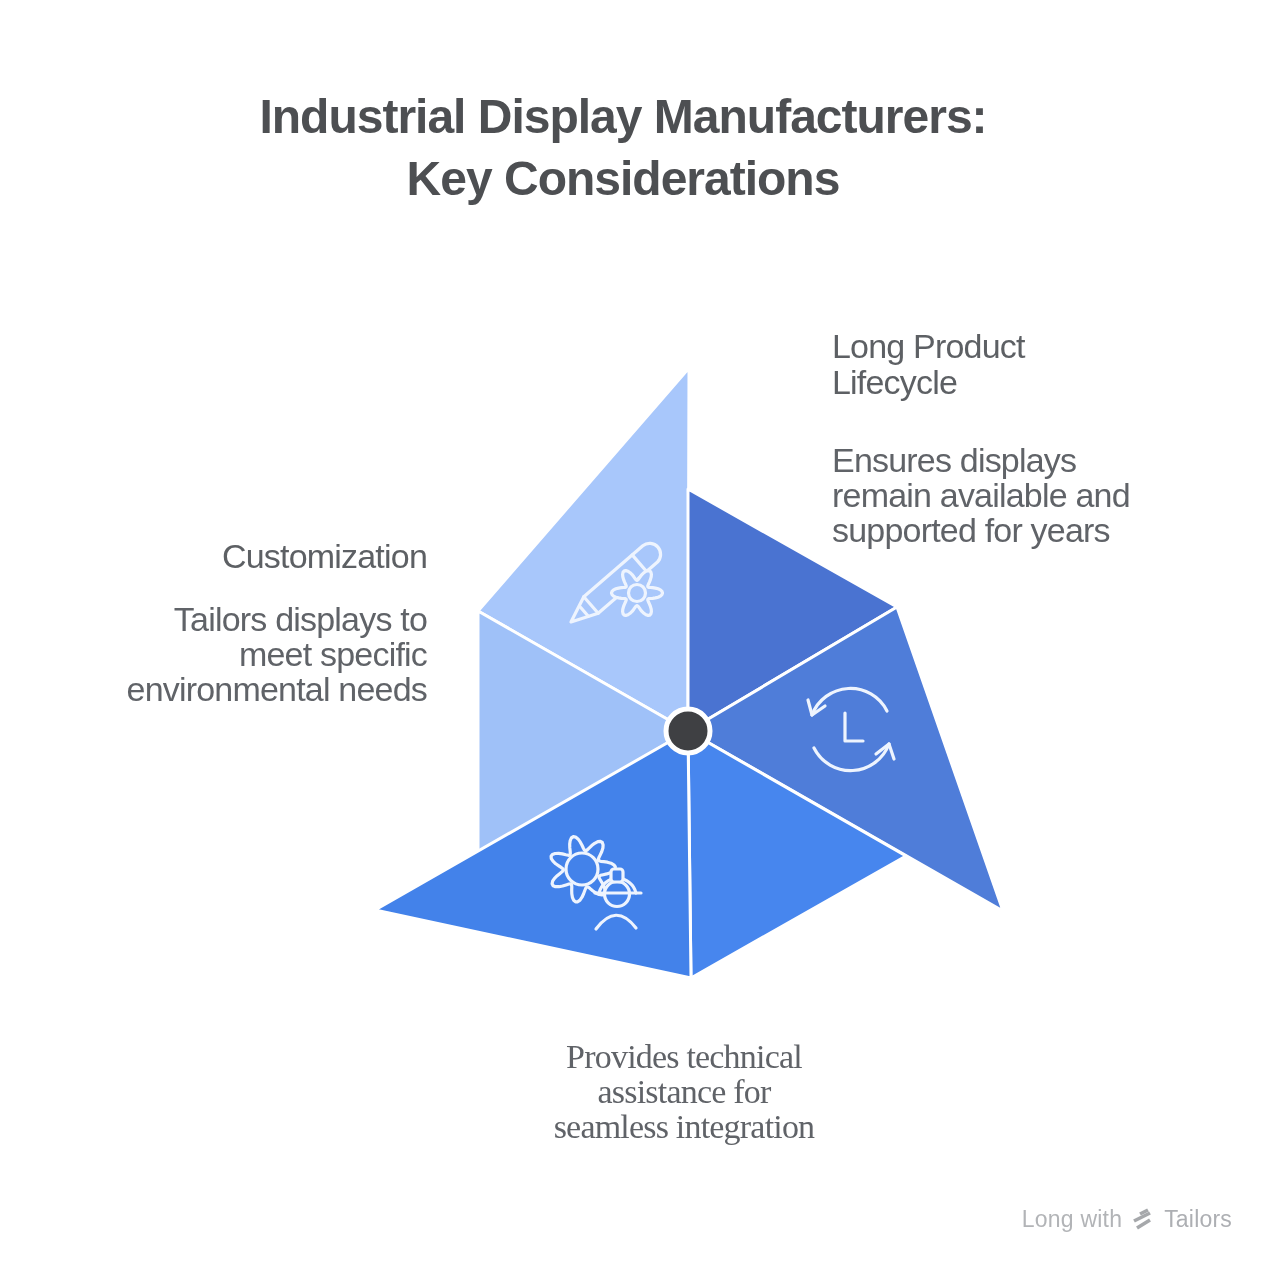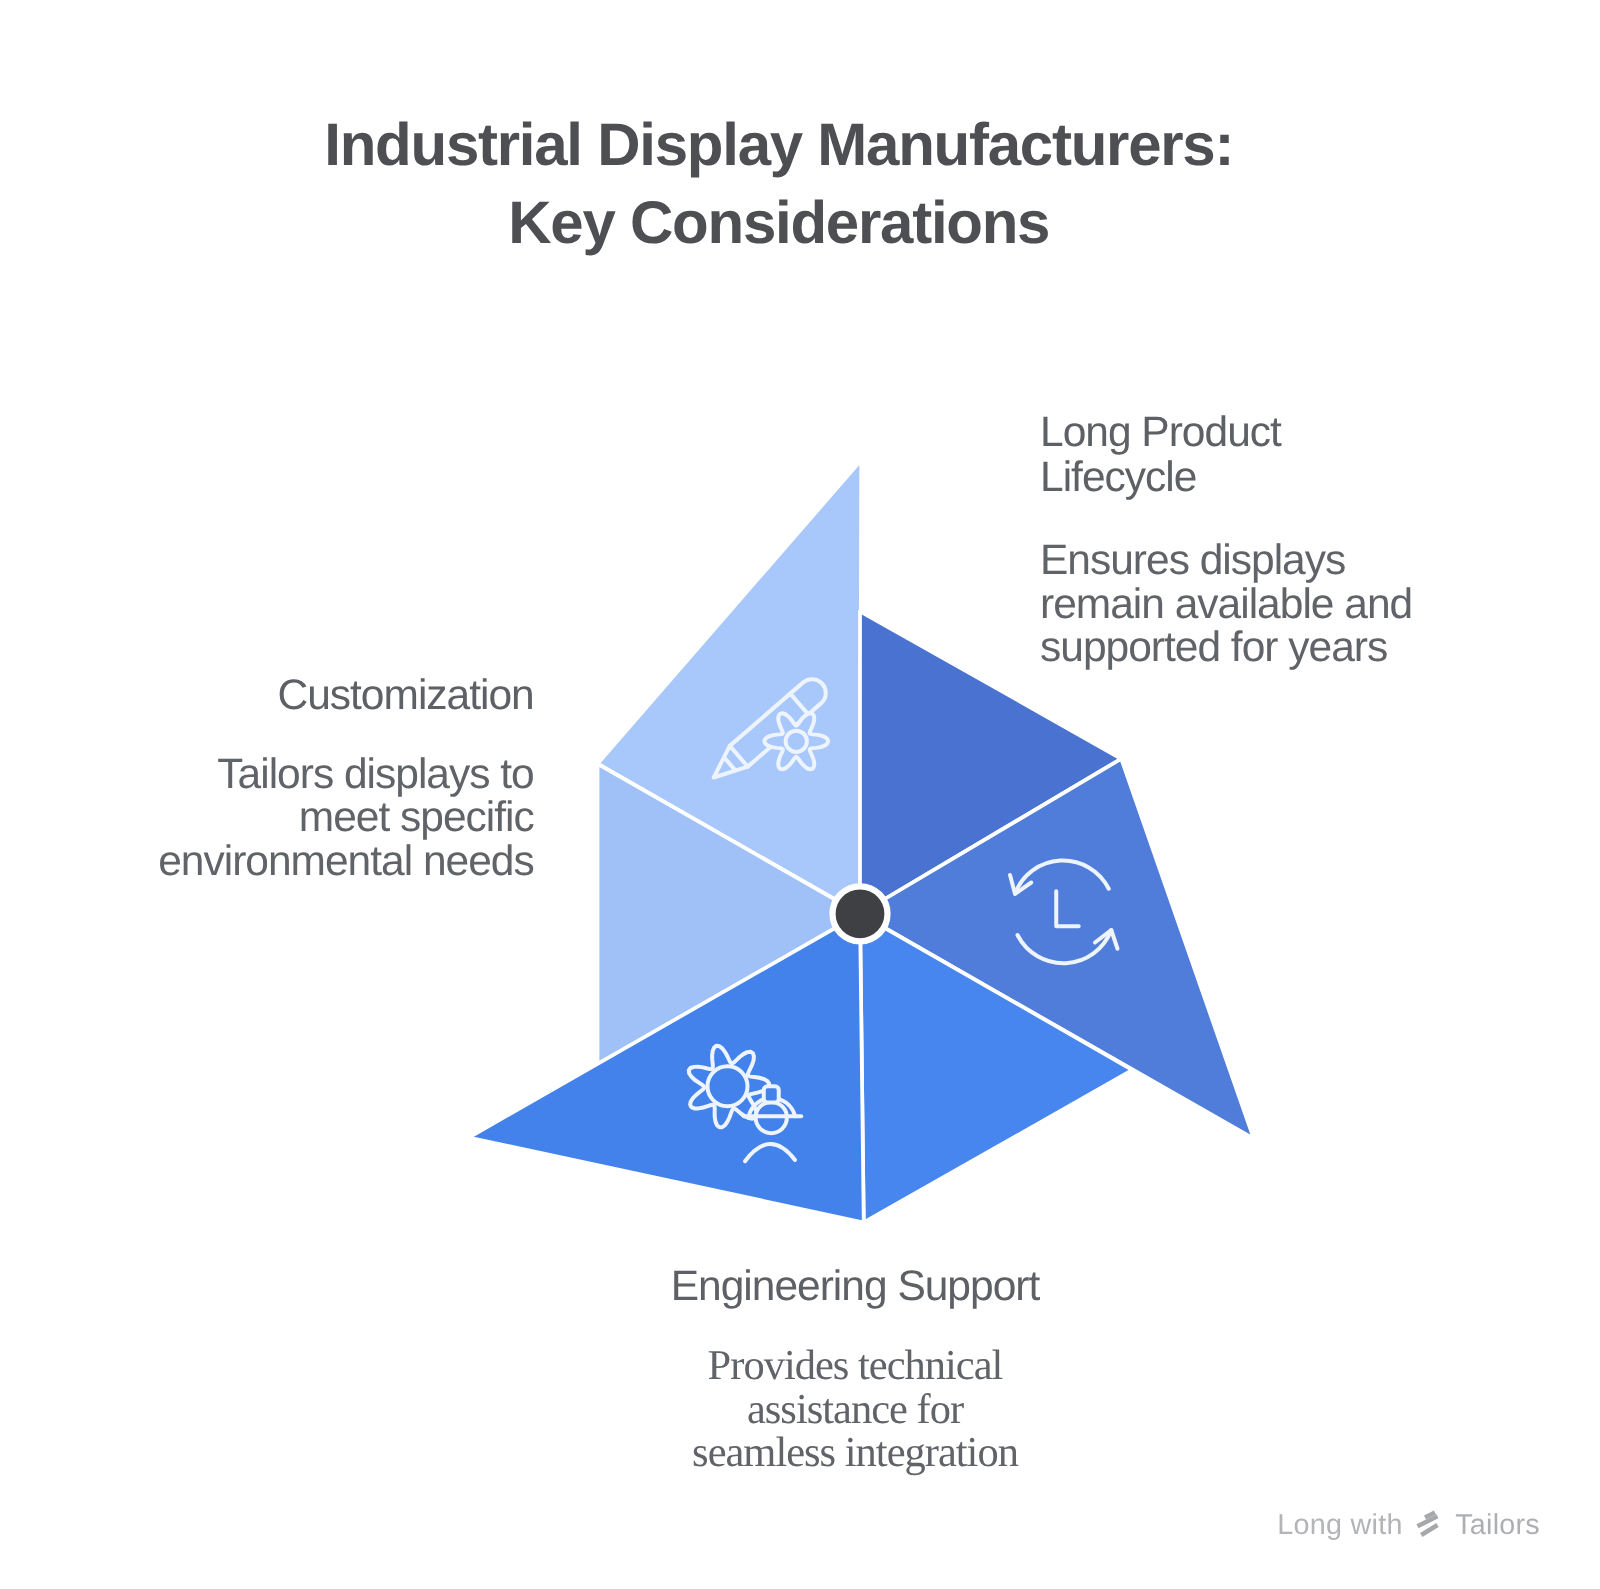--- a/index.html
+++ b/index.html
@@ -13,21 +13,21 @@
     line-height:62px;color:#4d4f52;white-space:pre-line;
   }
   .label-block{position:absolute;}
   .label-heading{
     font-size:34px;letter-spacing:-0.8px;line-height:36px;color:#5d6064;white-space:pre-line;
   }
   .label-body{
     font-size:34px;letter-spacing:-0.8px;line-height:35px;color:#606368;white-space:pre-line;
   }
   .block-lifecycle{left:832px;top:328px;width:360px;text-align:left;}
-  .block-lifecycle .label-body{margin-top:31px;}
+  .block-lifecycle .label-body{margin-top:43px;}
   .block-customization{right:853px;top:538px;width:430px;text-align:right;}
   .block-customization .label-body{margin-top:28px;}
   .block-engineering{left:504px;top:1011px;width:360px;text-align:center;}
   .block-engineering .label-body{margin-top:28px;font-family:Liberation Serif, serif;}
   .pinwheel-svg{position:absolute;left:0;top:0;}
   .footer{
     position:absolute;top:1206px;right:48px;display:flex;align-items:center;gap:8px;
     font-size:23px;color:#b2b4b7;letter-spacing:0.2px;
   }
   .footer .brand{color:#adafb3;}
@@ -91,21 +91,20 @@
 </div>
 
 <div class="label-block block-customization">
   <div class="label-heading">Customization</div>
   <div class="label-body">Tailors displays to
 meet specific
 environmental needs</div>
 </div>
 
 <div class="label-block block-engineering">
-  <div class="label-heading">Engineering Support</div>
   <div class="label-body">Provides technical
 assistance for
 seamless integration</div>
 </div>
 
 <div class="footer">
   <span>Long with</span>
   <svg width="26" height="26" viewBox="0 0 26 26">
     <g stroke="#a6a8ab" stroke-width="3.6" fill="none" stroke-linecap="butt">
       <path d="M 10,7 L 18,3"></path>

